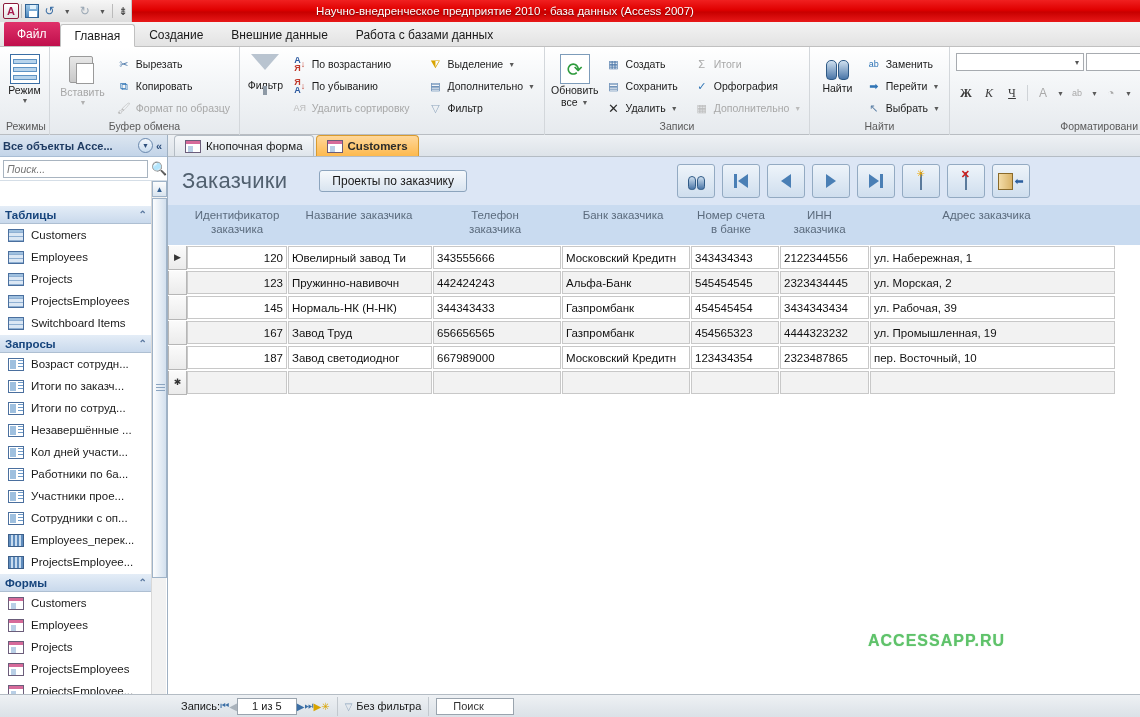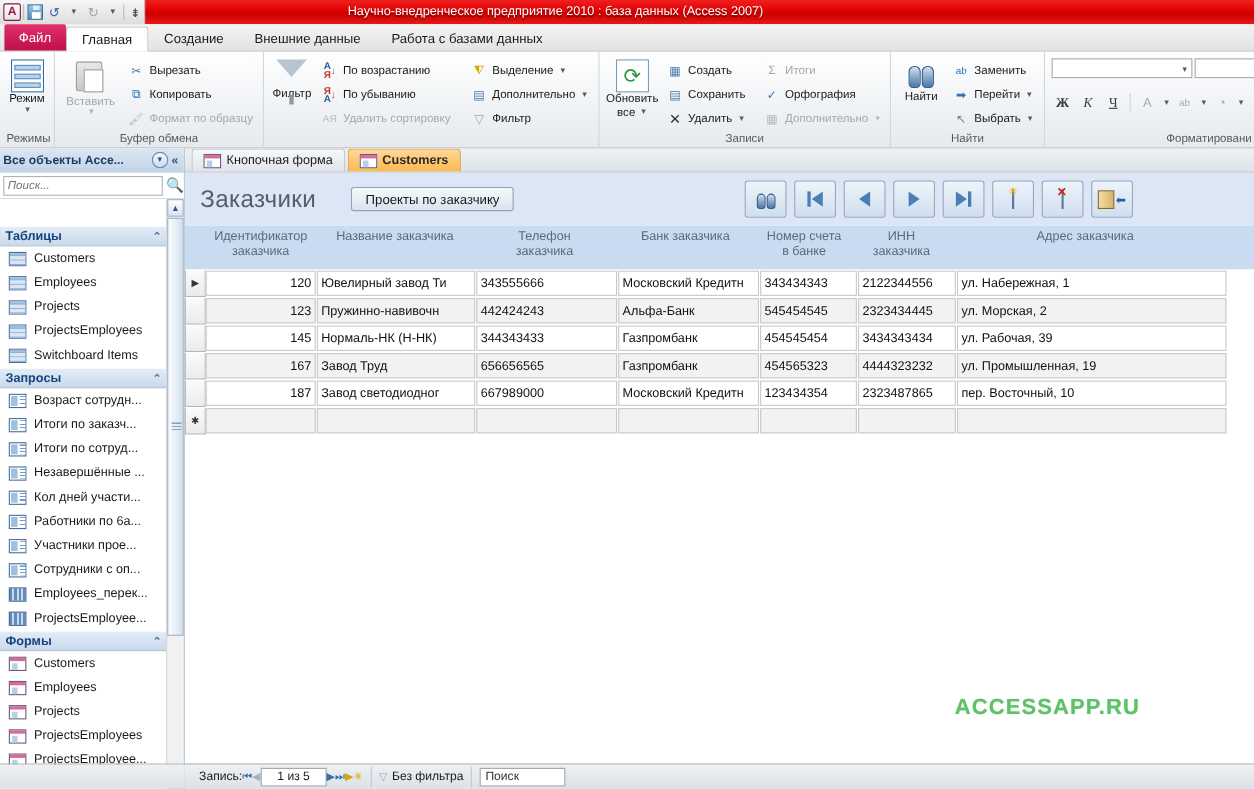--- a/index.html
+++ b/index.html
@@ -211,37 +211,37 @@
   .drow.alt .cell{ background:#f2f2f2; }
   .selcol{ width:19px; height:24px; border:1px solid #b6b6b6; border-top:none;
            background:linear-gradient(to bottom,#fbfbfb,#ebebeb);
            display:flex;align-items:center;justify-content:center; font-size:9px;color:#333;
            flex:0 0 19px;}
   .cell{ height:23px; border:1px solid #c8c8c8; background:#fff; margin-right:1px;
          display:flex; align-items:center; padding:0 3px; font-size:11.5px; color:#111;
          overflow:hidden; white-space:nowrap;}
   .cell.num{ justify-content:flex-end; padding-right:3px;}
 
-  .watermark{ position:absolute; left:868px; top:632px; font-size:20px; font-weight:bold;
+  .watermark{ position:absolute; left:868px; top:632px; font-size:16px; font-weight:bold;
               letter-spacing:1px; color:#5fc26a; font-family:"Liberation Sans",sans-serif;
               text-shadow:0 0 1px #8fd899;}
 
   
   .statusbar{ position:absolute; left:168px; top:694px; width:972px; height:23px;
               background:linear-gradient(to bottom,#eef1f4,#dbe1e7);
               border-top:1px solid #b4bcc4; display:flex; align-items:center;
               padding-left:6px; gap:0; font-size:11px; color:#1a1a1a;}
   .sb-seg{ display:flex; align-items:center; padding:0 7px; height:19px;
            border-right:1px solid #c2c8ce;}
   .sb-ico{ color:#3a6ea5; font-size:10px;}
   .sb-ico.dis{ color:#a9b2bb;}
   .recbox{ width:60px;height:17px;border:1px solid #9aa4ae;background:#fff;
            display:flex;align-items:center;justify-content:center;font-size:11px;}
   .searchbox{ width:78px;height:17px;border:1px solid #9aa4ae;background:#fff;
-              display:flex;align-items:center;padding-left:4px;font-size:11px;color:#333;}
+              display:flex;align-items:center;padding-left:16px;font-size:11px;color:#333;}
   .nofilter{ display:flex;align-items:center;gap:4px;}
   .bl-corner{ position:absolute; left:0; top:694px; width:168px; height:23px;
               background:linear-gradient(to bottom,#eef1f4,#dbe1e7); border-top:1px solid #b4bcc4;}
 </style>
 </head>
 <body>
 
 <div class="titlebar">
   <div class="qat">
     <div class="qat-btn">

